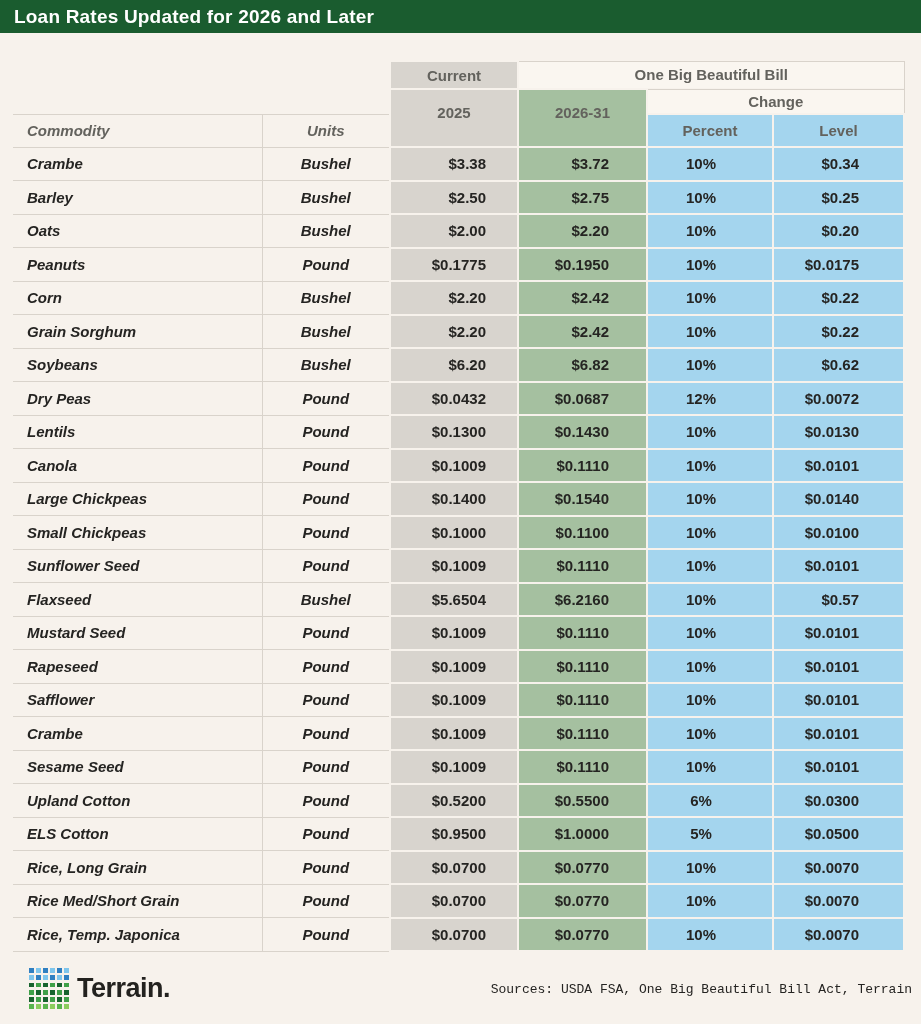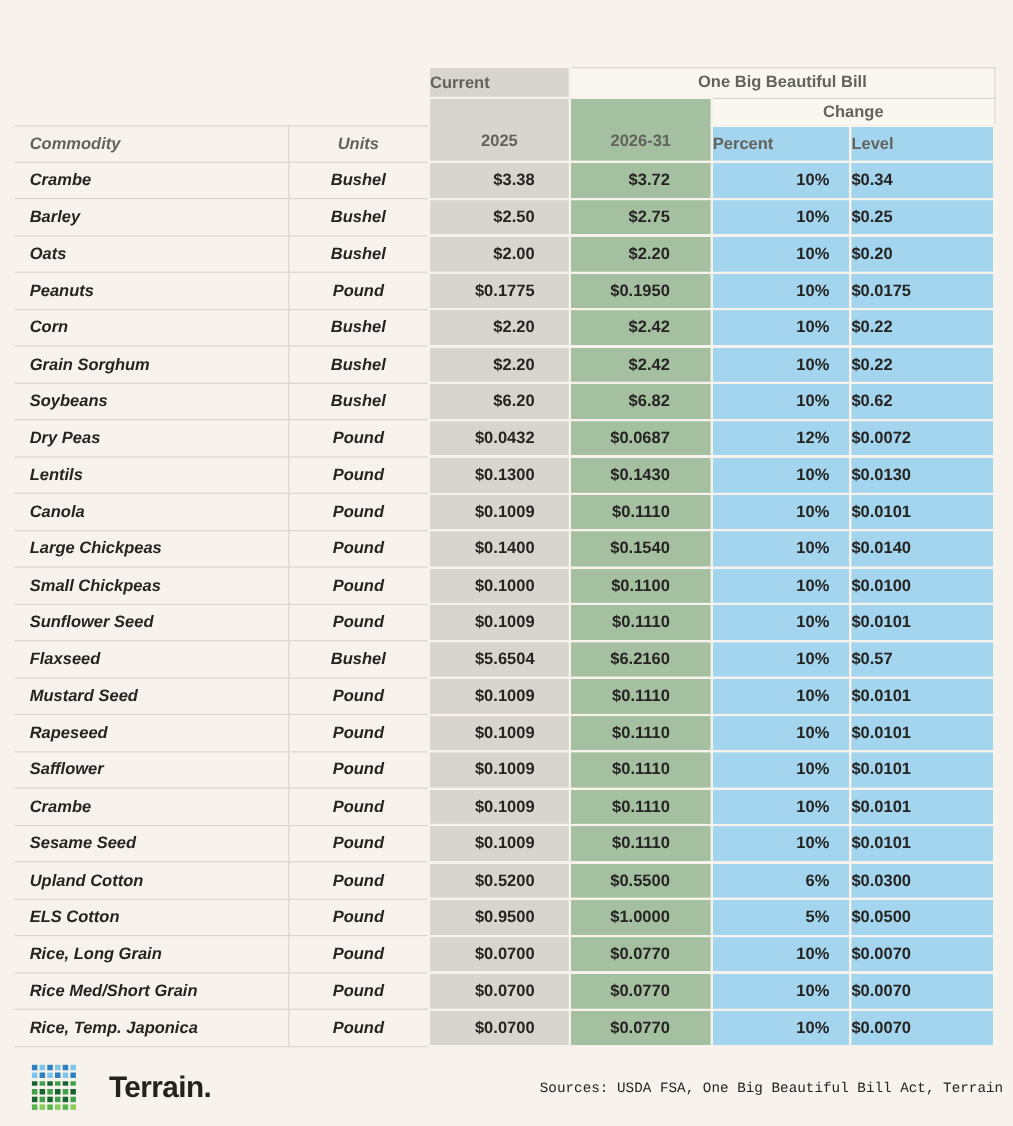--- a/index.html
+++ b/index.html
@@ -40,71 +40,73 @@
     color: var(--data_text, #252422);
     padding: 0;
     line-height: 1;
     overflow: hidden;
     white-space: nowrap;
   }
   tr.h-a { height: 28px; }
   tr.h-b { height: 25px; }
   tr.h-c { height: 33px; }
   tr.data-row { height: 33.5px; }
-  .hdr { color: var(--header_text, #63625d); text-align: left; }
+  .hdr { color: var(--header_text, #63625d); text-align: center; }
   .blank { background: transparent; border: none; }
   .cell-gray  { background: var(--gray_col, #d8d4ce);  border: 2px solid var(--bg, #f7f2ec); }
   .cell-green { background: var(--green_col, #a5c0a0); border: 2px solid var(--bg, #f7f2ec); }
   .cell-blue  { background: var(--blue_col, #a4d5ee);  border: 2px solid var(--bg, #f7f2ec); }
   .cell-cream { background: var(--cream_cell, #faf6f0); border: 1px solid var(--hairline, #d9d3cb); text-align: center; }
   .plain { border-bottom: 1px solid var(--hairline, #d9d3cb); font-style: italic; }
   .top-hair { border-top: 1px solid var(--hairline, #d9d3cb); }
   .c-commodity { text-align: left; padding-left: 14px; border-right: 1px solid var(--hairline, #d9d3cb); }
   .c-units { text-align: center; }
   .c-2025 { text-align: right; padding-right: 31px; }
   .c-2026 { text-align: right; padding-right: 37px; }
-  .c-percent { text-align: right; padding-right: 18px; }
-  .c-level { padding-right: 44px; }
-  .span-bottom { vertical-align: bottom; padding-bottom: 10px; text-align: center; }
+  .c-percent { text-align: center; padding-right: 18px; }
+  .c-level { text-align: right; padding-right: 44px; }
+  .span-bottom { vertical-align: bottom; padding-bottom: 26px; text-align: center; }
   .footer-brand {
     position: absolute;
     left: 29px; top: 968px;
     display: flex;
     align-items: center;
   }
   .logo-grid {
     width: 40px; height: 41px;
     display: grid;
     grid-template-columns: repeat(6, 1fr);
     grid-template-rows: repeat(6, 1fr);
     gap: 2.5px;
     margin-right: 8px;
   }
   .logo-dot { width: 100%; height: 100%; }
   .brand-word {
     font-size: 27px;
     font-weight: bold;
     color: var(--brand_text, #23221f);
     letter-spacing: -0.5px;
-    margin-left: 22px;
   }
   .sources {
     position: absolute;
     right: 9px; top: 982px;
     font-size: 13px;
     font-weight: normal;
     color: var(--data_text, #252422);
     font-family: Liberation Mono, monospace;
   }
 </style>
 </head>
 <body>
 
 <div class="page">
 
+  <div class="titlebar">
+    <h1>Loan Rates Updated for 2026 and Later</h1>
+  </div>
 
   <table class="loan-table">
     <colgroup>
       <col style="width:249px">
         <col style="width:128px">
         <col style="width:128px">
       <col style="width:129px">
         <col style="width:126px">
         <col style="width:131px">
     </colgroup>

